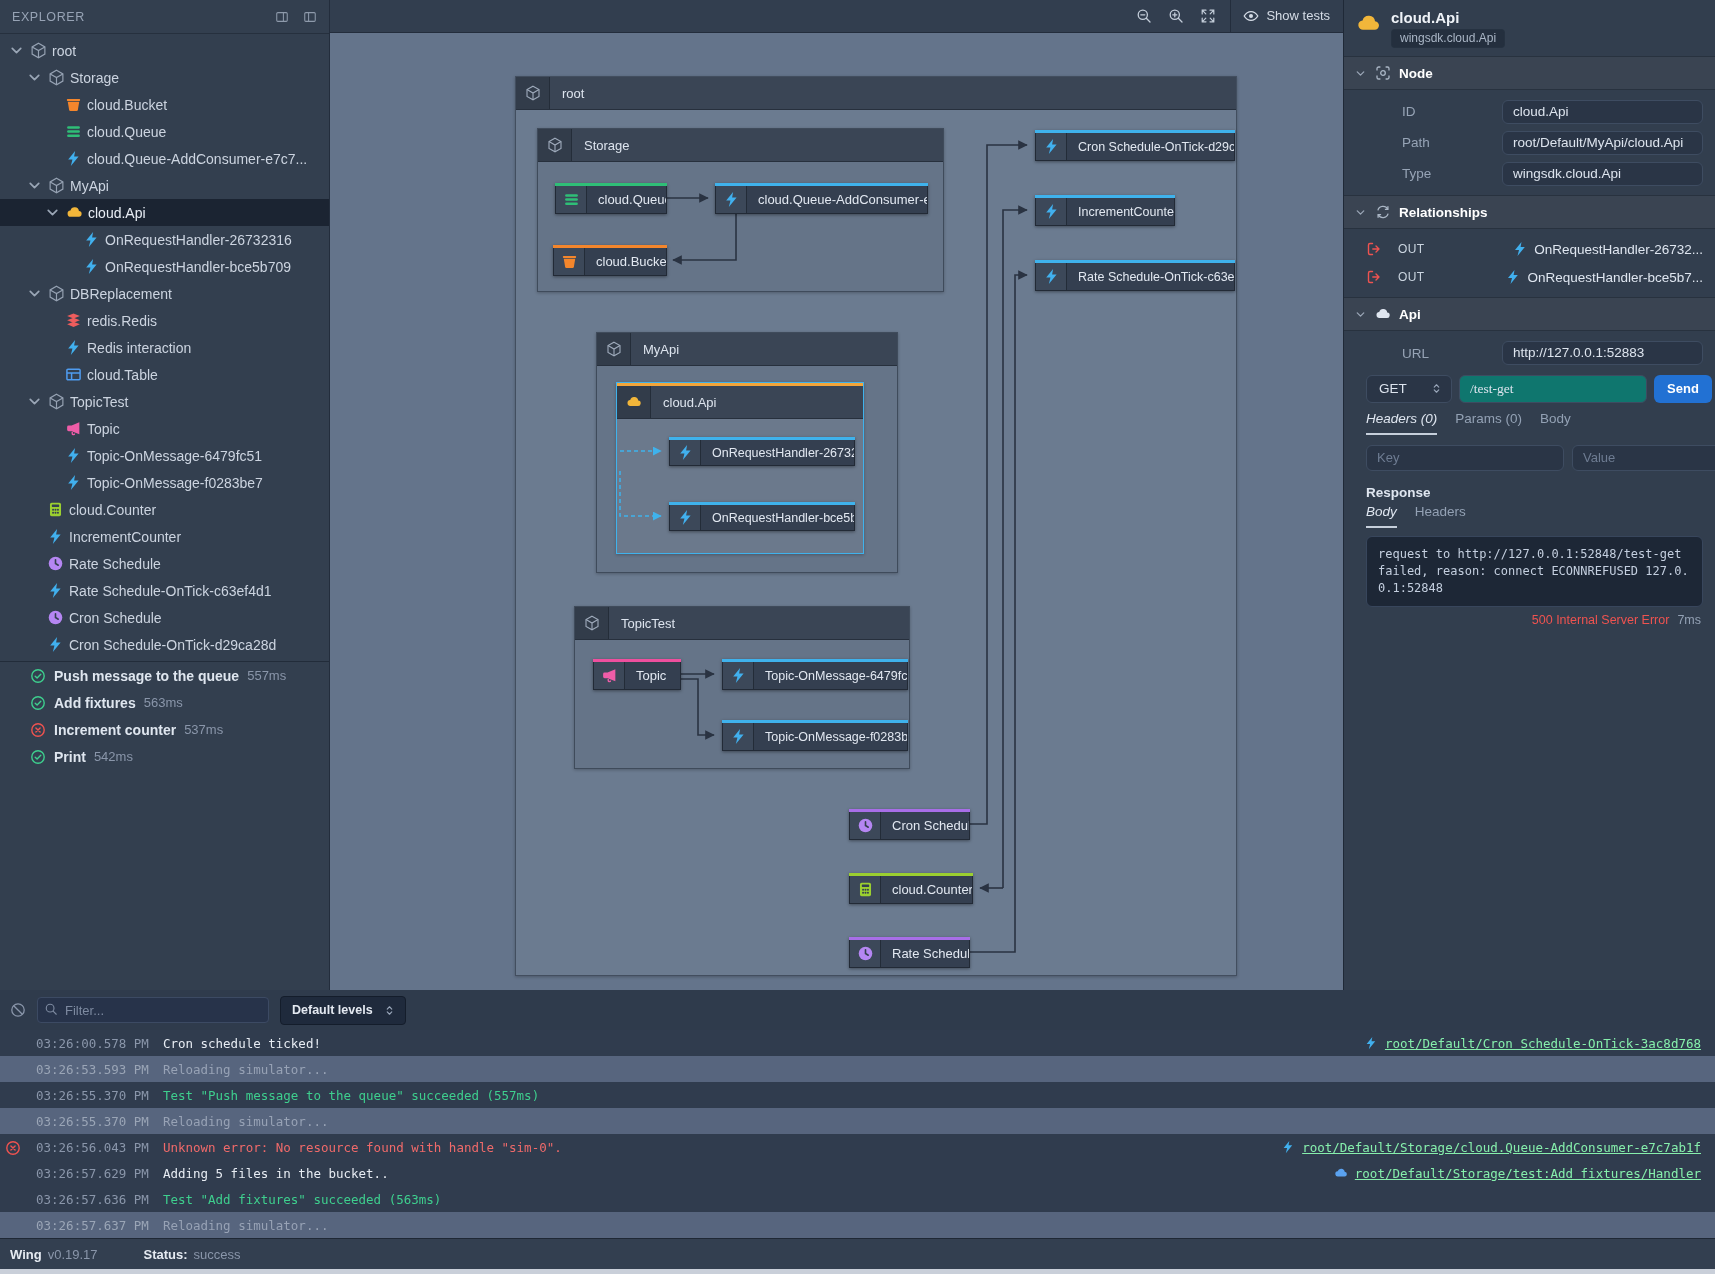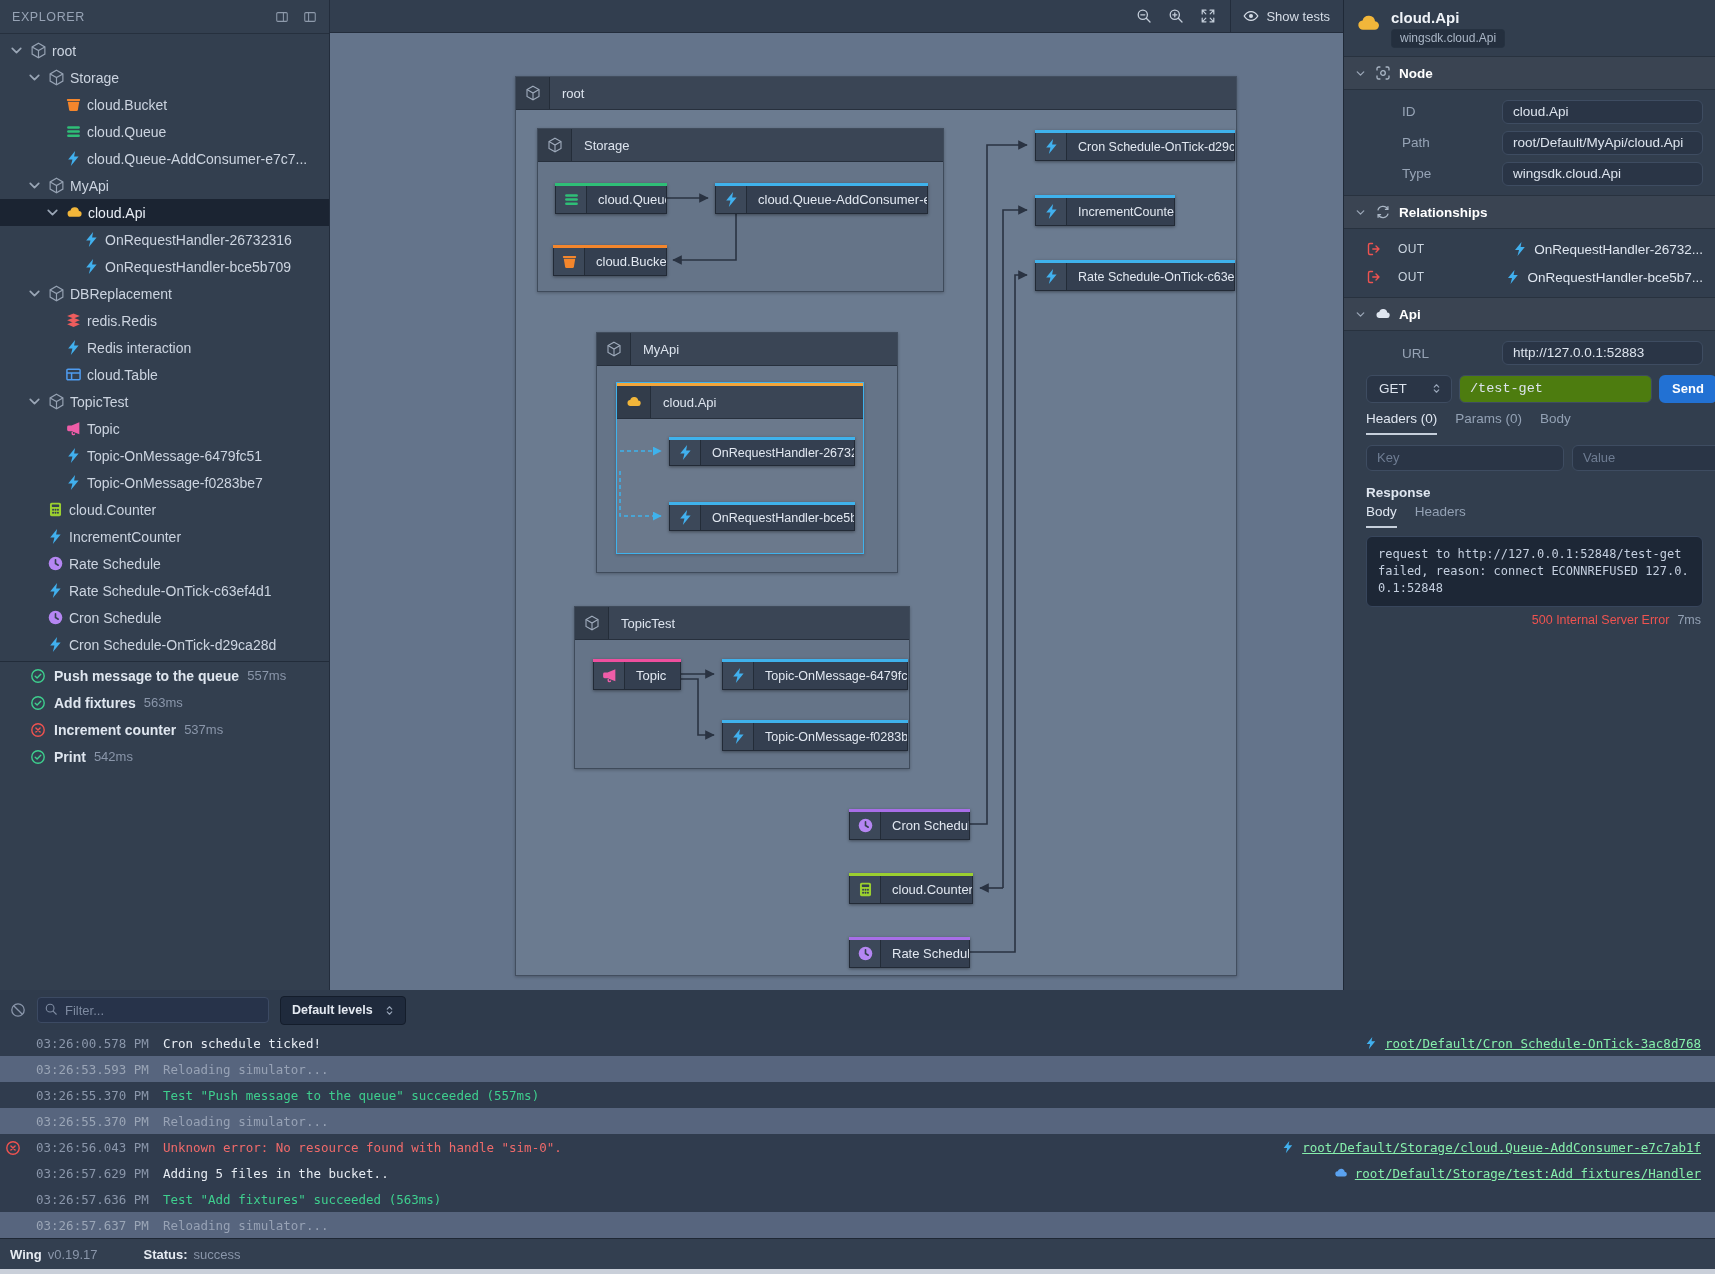--- a/index.html
+++ b/index.html
@@ -28,21 +28,21 @@
   .trow{height:27px;display:flex;align-items:center;padding-left:30px;gap:8px;font-size:14px;cursor:pointer;}
   .trow .tname{color:#dfe6ef;font-weight:bold;}
   .trow .ttime{color:#8a96aa;font-size:13px;}
   .ok-ic{color:#3ecf8e}.fail-ic{color:#ef5350}
   
   #map-toolbar{position:absolute;left:330px;top:0;width:1013px;height:33px;background:#323e4f;
                border-bottom:1px solid #232d3c;display:flex;align-items:center;justify-content:flex-end;
                box-sizing:border-box;padding-right:13px;color:#c3cdd9;}
   #map-toolbar .tbtn{margin-left:16px;cursor:pointer;display:flex;align-items:center;}
   #map-toolbar .tsep{width:1px;height:33px;background:#232d3c;margin-left:14px;}
-  #show-tests{display:flex;align-items:center;gap:7px;margin-left:12px;font-size:13px;color:#d5dce6;cursor:pointer;}
+  #show-tests{display:flex;gap:7px;margin-left:12px;font-size:13px;color:#d5dce6;cursor:pointer;}
   #canvas{position:absolute;left:330px;top:33px;width:1013px;height:957px;background:#64748b;overflow:hidden;}
   .cont{position:absolute;box-sizing:border-box;border:1px solid rgba(25,33,46,.5);
         background:rgba(0,0,0,.055);box-shadow:0 1px 3px rgba(0,0,0,.25);}
   .cont.root{background:rgba(255,255,255,.05);}
   .chead{height:32px;background:#3a4555;display:flex;align-items:center;border-bottom:1px solid rgba(20,27,38,.5);}
   .ccell{width:33px;height:32px;flex:none;display:flex;align-items:center;justify-content:center;
          background:rgba(0,0,0,.12);border-right:1px solid rgba(20,27,38,.45);color:#9fabbc;}
   .ctitle{padding-left:12px;font-size:13px;color:#dde4ee;white-space:nowrap;}
   .cont.selc{border:1.5px solid #3fb2ec;background:rgba(255,255,255,.04);}
   .cont.selc .acc{position:absolute;left:0;top:0;right:0;height:3px;background:#f2a53a;}
@@ -77,27 +77,27 @@
   .relrow{display:flex;align-items:center;gap:16px;padding:6px 12px 6px 22px;}
   .relrow .dir{font-size:12px;color:#cbd5e0;letter-spacing:.4px;}
   .relrow .rtarget{display:flex;align-items:center;gap:6px;margin-left:auto;color:#dfe6f0;}
   .relrow .rtarget span{max-width:212px;overflow:hidden;white-space:nowrap;}
   .out-ic{color:#ef5350;}
   .api-block{padding:6px 12px 6px 22px;}
   .reqrow{display:flex;gap:7px;align-items:center;}
   .method{width:86px;flex:none;height:28px;box-sizing:border-box;background:#2a3546;border:1px solid #3e4c61;
           border-radius:6px;display:flex;align-items:center;padding:0 8px 0 12px;color:#dde4ee;cursor:pointer;}
   .method .ud{margin-left:auto;color:#9aa7ba;}
-  .pathbox{flex:1;height:28px;box-sizing:border-box;background:#4d7c0f;border:1px solid #3e4c61;border-radius:6px;
-           color:#dde4ee;font-size:13.5px;padding:0 10px;font-family:Liberation Mono, monospace;}
+  .pathbox{flex:1;height:28px;box-sizing:border-box;background:#0f766e;border:1px solid #3e4c61;border-radius:6px;
+           color:#dde4ee;font-size:13.5px;padding:0 10px;font-family:Liberation Serif, serif;}
   .sendbtn{width:58px;height:28px;flex:none;background:#2271d3;border:none;border-radius:6px;color:#fff;
            font-weight:bold;font-size:13px;cursor:pointer;}
   .tabs{display:flex;gap:18px;padding:10px 12px 0 22px;}
   .tab{color:#93a1b4;padding-bottom:7px;cursor:pointer;}
-  .tab.active{color:#dfe6f0;border-bottom:2px solid #c6cfdb;}
+  .tab.active{color:#dfe6f0;border-bottom:2px solid #c6cfdb;font-style:italic;}
   .kvrow{display:flex;gap:8px;padding:10px 12px 4px 22px;}
   .kvin{flex:1;height:26px;box-sizing:border-box;background:#2a3546;border:1px solid #3e4c61;border-radius:6px;
         color:#dde4ee;padding:0 10px;font-size:13px;font-family:"Liberation Sans",sans-serif;}
   .kvin::placeholder,.pathbox::placeholder{color:#6e7c92;}
   .resp-label{padding:10px 12px 0 22px;font-weight:bold;color:#dfe6f0;}
   .respbox{margin:8px 12px 0 22px;background:#1d2736;border:1px solid #38465c;border-radius:6px;
            padding:9px 11px;font-family:"DejaVu Sans Mono",monospace;font-size:12px;line-height:17px;
            color:#c4cfdf;white-space:pre-wrap;word-break:break-all;}
   .resp-status{display:flex;justify-content:flex-end;gap:8px;padding:6px 14px 0 0;font-size:12.5px;}
   .resp-status .code{color:#ef5350;}

